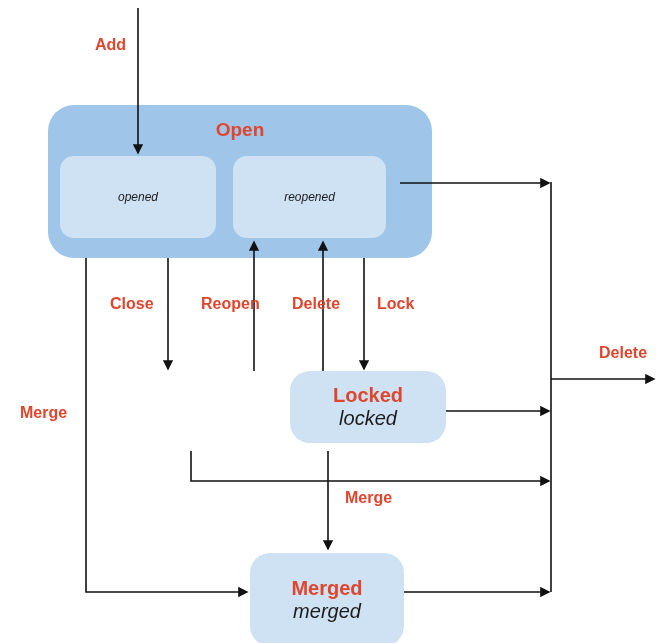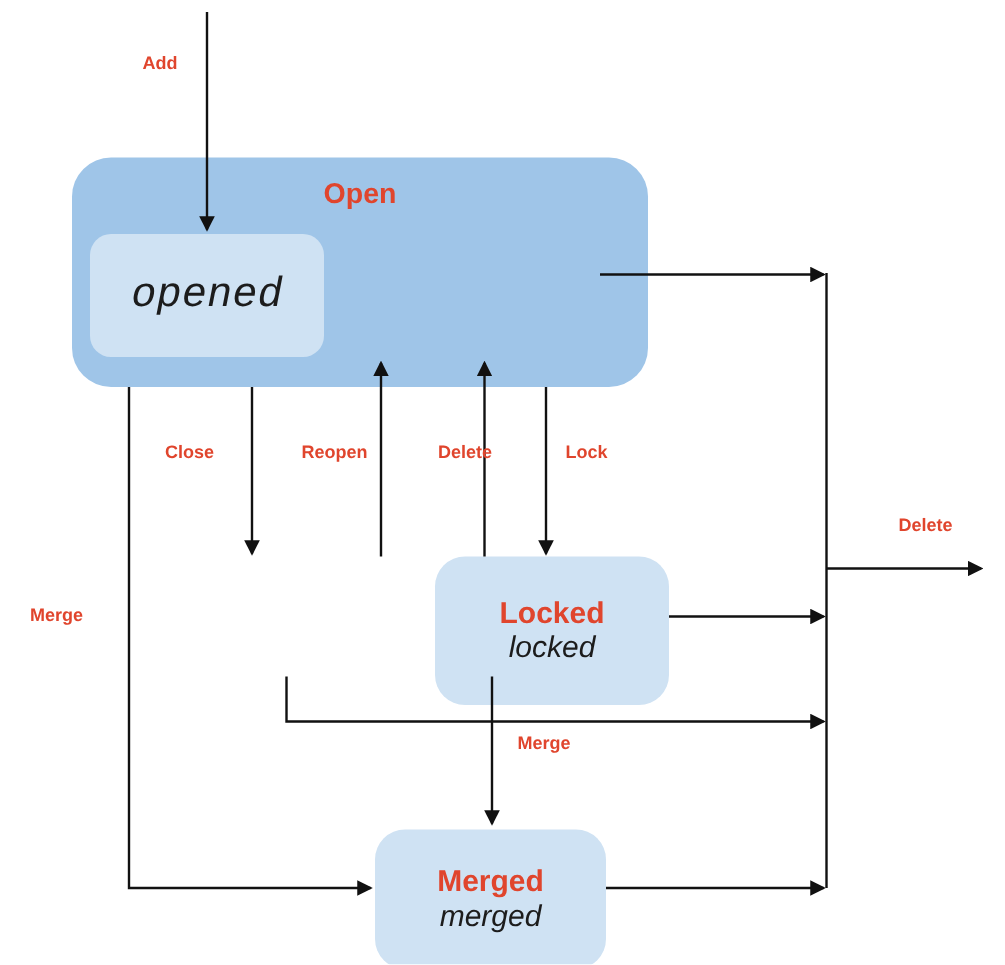--- a/index.html
+++ b/index.html
@@ -37,40 +37,39 @@
     top: 14px;
     left: 0;
     width: 100%;
     text-align: center;
     font-weight: bold;
     font-size: 19px;
     color: var(--label, #e0452d);
   }
   .sub-state {
     font-style: italic;
-    font-size: 28px;
+    font-size: 12px;
     color: var(--text, #1c1c1c);
-    font-family: Liberation Mono, monospace;
   }
   .state-name {
     font-weight: bold;
     font-size: 20px;
     line-height: 1.15;
     color: var(--label, #e0452d);
   }
   .state-sub {
     font-style: italic;
     font-size: 20px;
     line-height: 1.15;
     color: var(--text, #1c1c1c);
   }
   .edge-label {
     position: absolute;
     font-weight: bold;
-    font-size: 12px;
+    font-size: 16px;
     line-height: 1.1;
     color: var(--label, #e0452d);
     white-space: nowrap;
     z-index: 3;
   }
   svg.wires {
     position: absolute;
     left: 0;
     top: 0;
     z-index: 2;
@@ -87,22 +86,25 @@
 <body>
 
 <div class="canvas">
 
   <div class="container-node" style="left:48px; top:105px; width:352px; height:153px;">
     <div class="container-title">Open</div>
   </div>
   <div class="node" style="left:60px; top:156px; width:156px; height:82px; border-radius:14px;">
     <span class="sub-state">opened</span>
   </div>
+  <div class="node" style="left:233px; top:156px; width:153px; height:82px; border-radius:14px;">
+    <span class="sub-state">reopened</span>
+  </div>
 
-  <div class="node" style="left:290px; top:371px; width:156px; height:99px;">
+  <div class="node" style="left:290px; top:371px; width:156px; height:72px;">
     <span class="state-name">Locked</span>
     <span class="state-sub">locked</span>
   </div>
   <div class="node" style="left:250px; top:553px; width:154px; height:93px;">
     <span class="state-name">Merged</span>
     <span class="state-sub">merged</span>
   </div>
 
   <div class="edge-label" style="left:95px; top:36px;">Add</div>
   <div class="edge-label" style="left:110px; top:295px;">Close</div>

